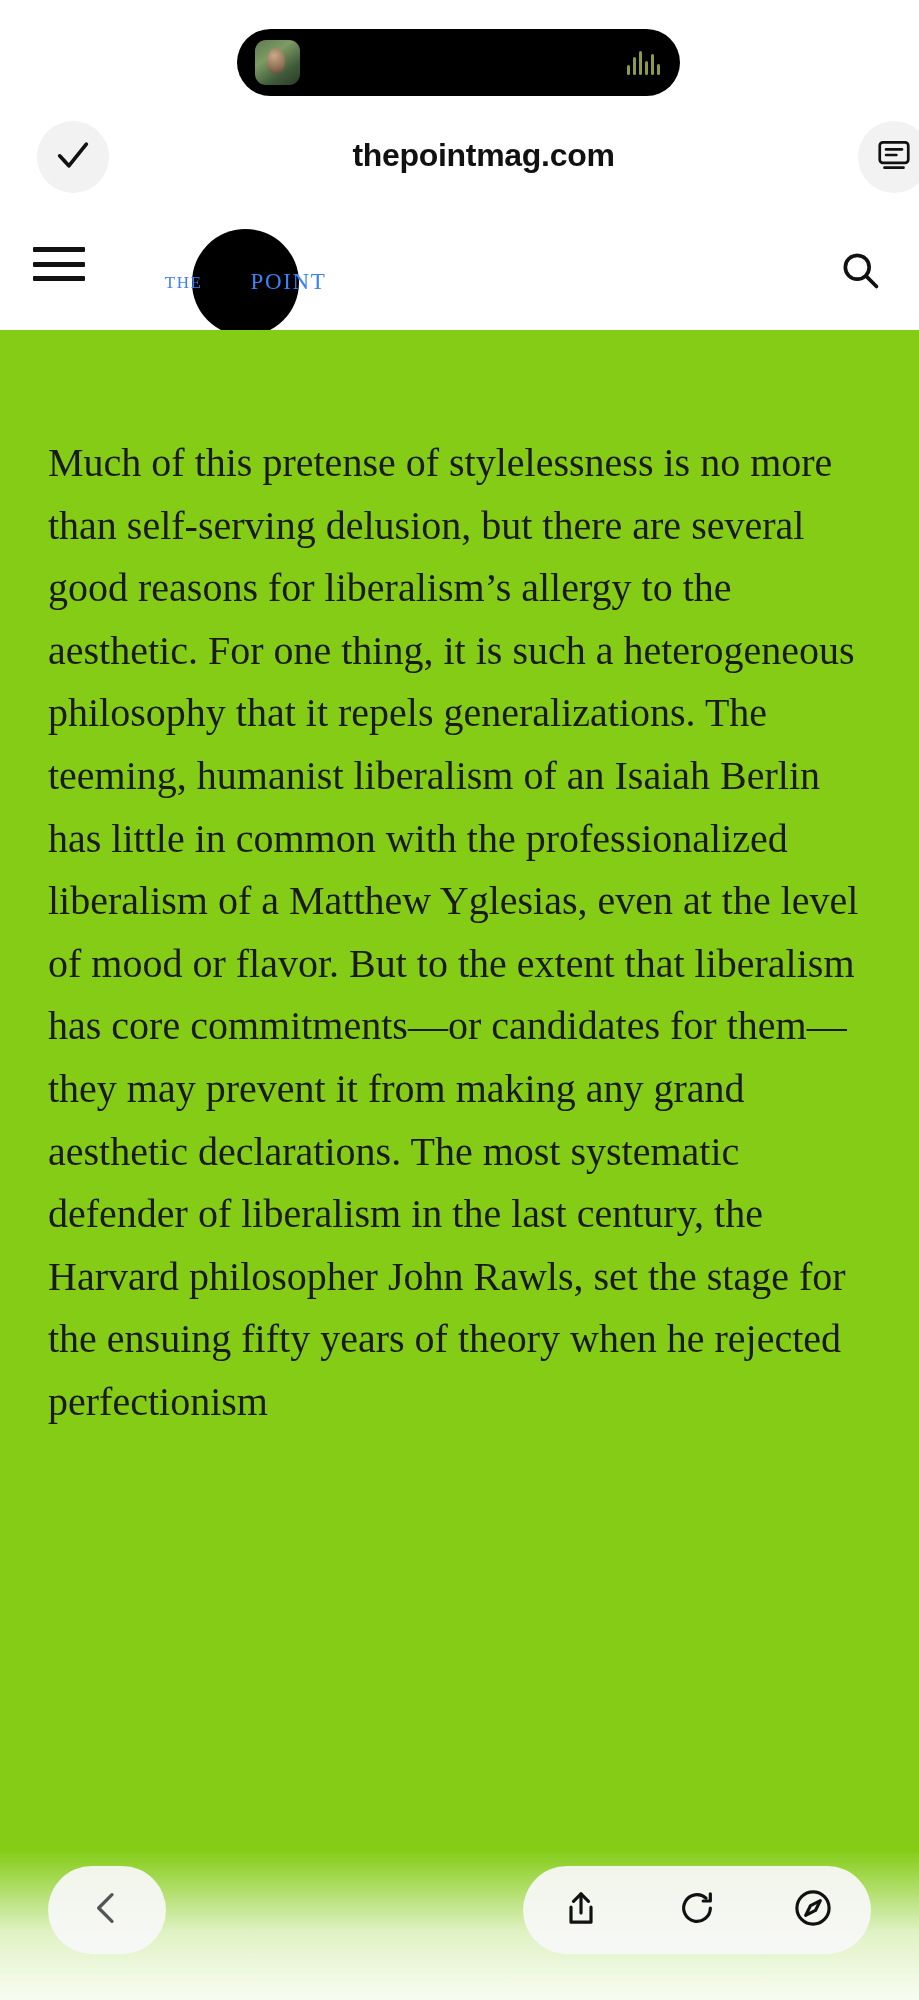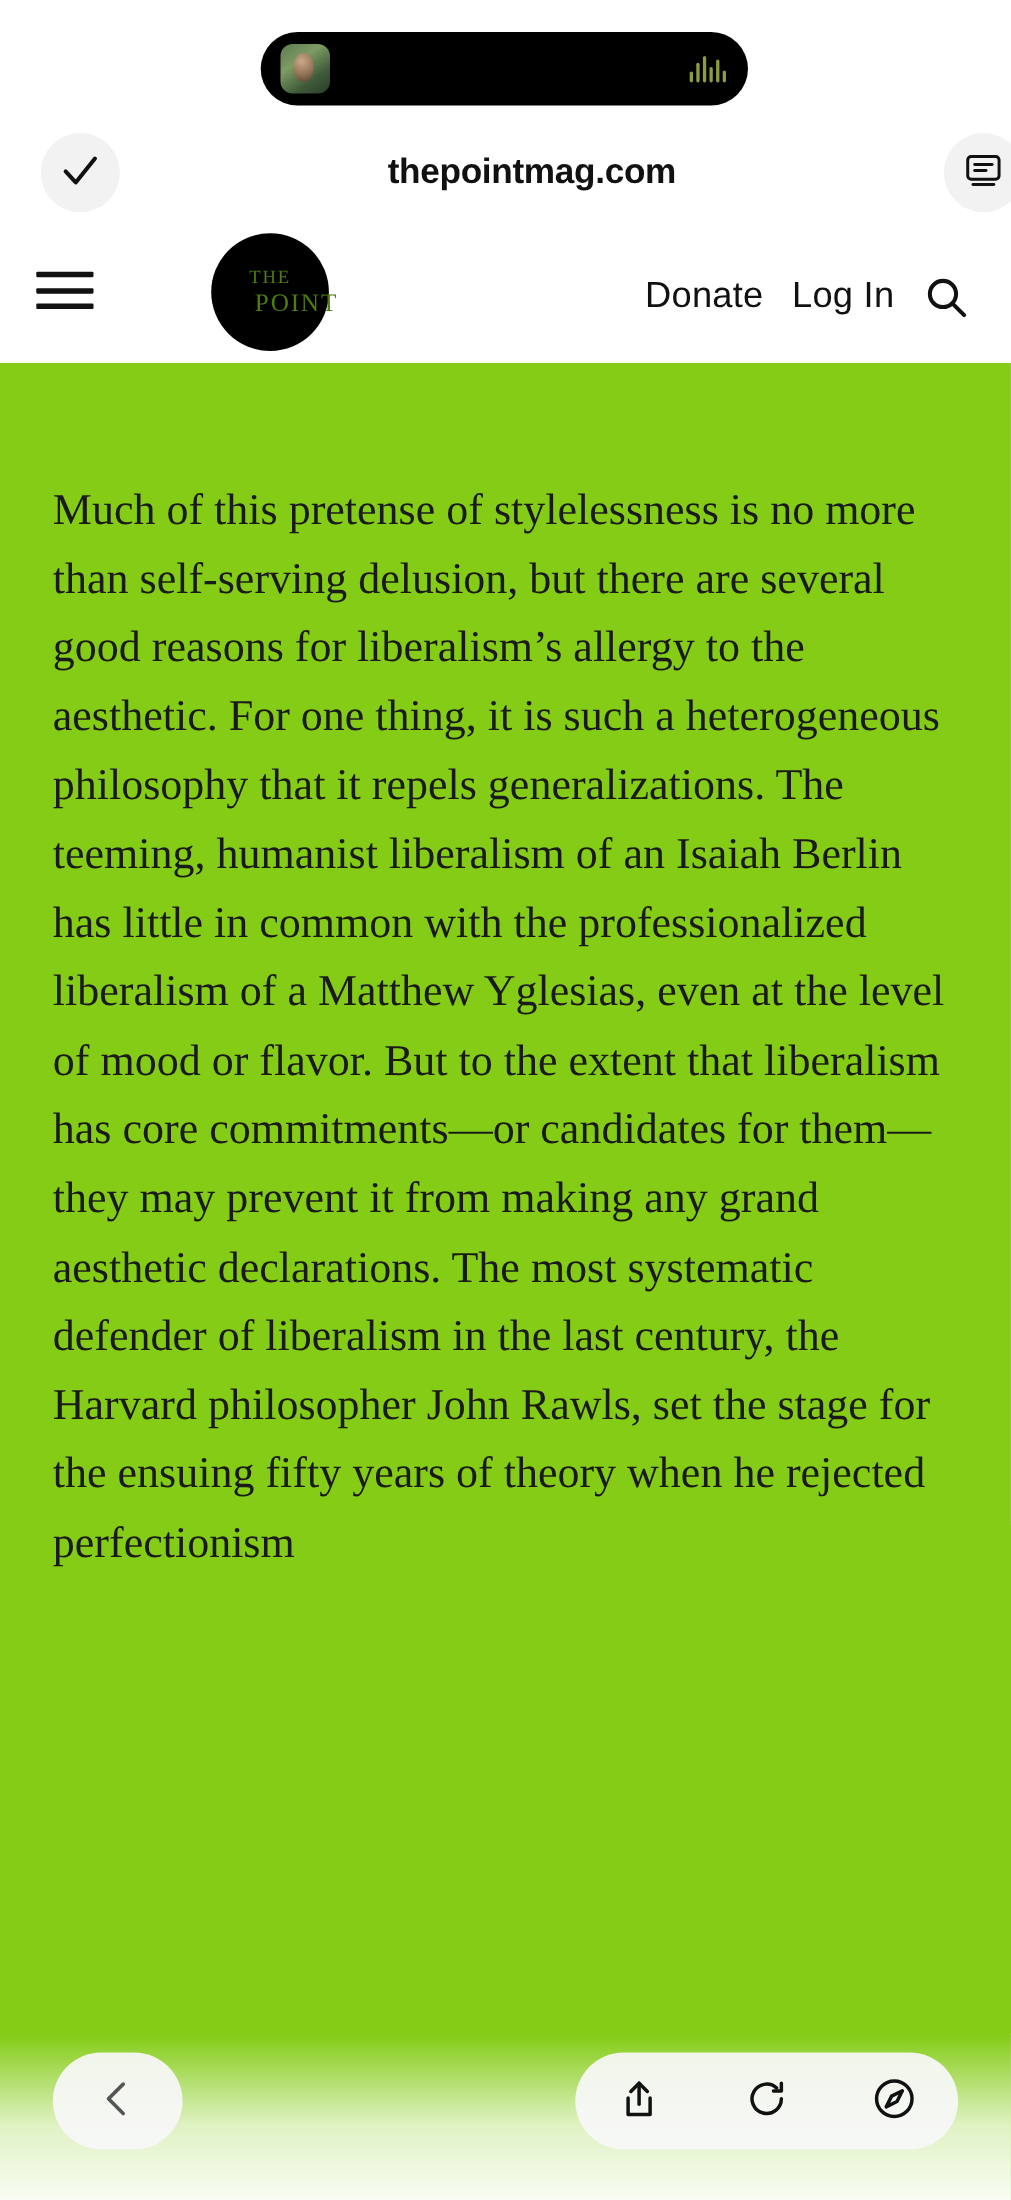--- a/index.html
+++ b/index.html
@@ -121,28 +121,28 @@
   }
   .hamburger span {
     display: block;
     height: 5px;
     background: #111;
     border-radius: 1px;
   }
   .logo {
     position: absolute;
     left: 192px;
-    top: 7px;
+    top: 24px;
     width: 107px;
     height: 107px;
     border-radius: 50%;
     background: #000000;
-    color: #4d7c0f;
-    display: flex;
-    flex-direction: column;
+    color: #3b82f6;
+    display: flex;
+    flex-direction: row;
     align-items: center;
     justify-content: center;
     font-family: "Liberation Serif", serif;
     line-height: 1.25;
   }
   .logo .l1 { font-size: 17px; letter-spacing: 1.6px; }
   .logo .l2 { font-size: 23px; letter-spacing: 1.6px; margin-left: 48px; }
   .nav-links {
     position: absolute;
     right: 106px;
@@ -280,24 +280,20 @@
 <div class="site-header">
   <div class="hamburger">
     <span></span>
       <span></span>
       <span></span>
   </div>
   <div class="logo">
     <div class="l1">THE</div>
     <div class="l2">POINT</div>
   </div>
-  <div class="nav-links">
-    <a class="nav-link" href="#" style="text-decoration:none;color:#111">Donate</a>
-    <a class="nav-link" href="#" style="text-decoration:none;color:#111">Log In</a>
-  </div>
   <div class="search-icon-wrap">
     <span>
       <svg width="44" height="44" viewBox="0 0 24 24" fill="none" stroke="#111" stroke-width="2" stroke-linecap="round">
           <circle cx="10.5" cy="10.5" r="6.5"></circle>
           <line x1="15.5" y1="15.5" x2="21" y2="21"></line>
         </svg>
     </span>
   </div>
 </div>
 

